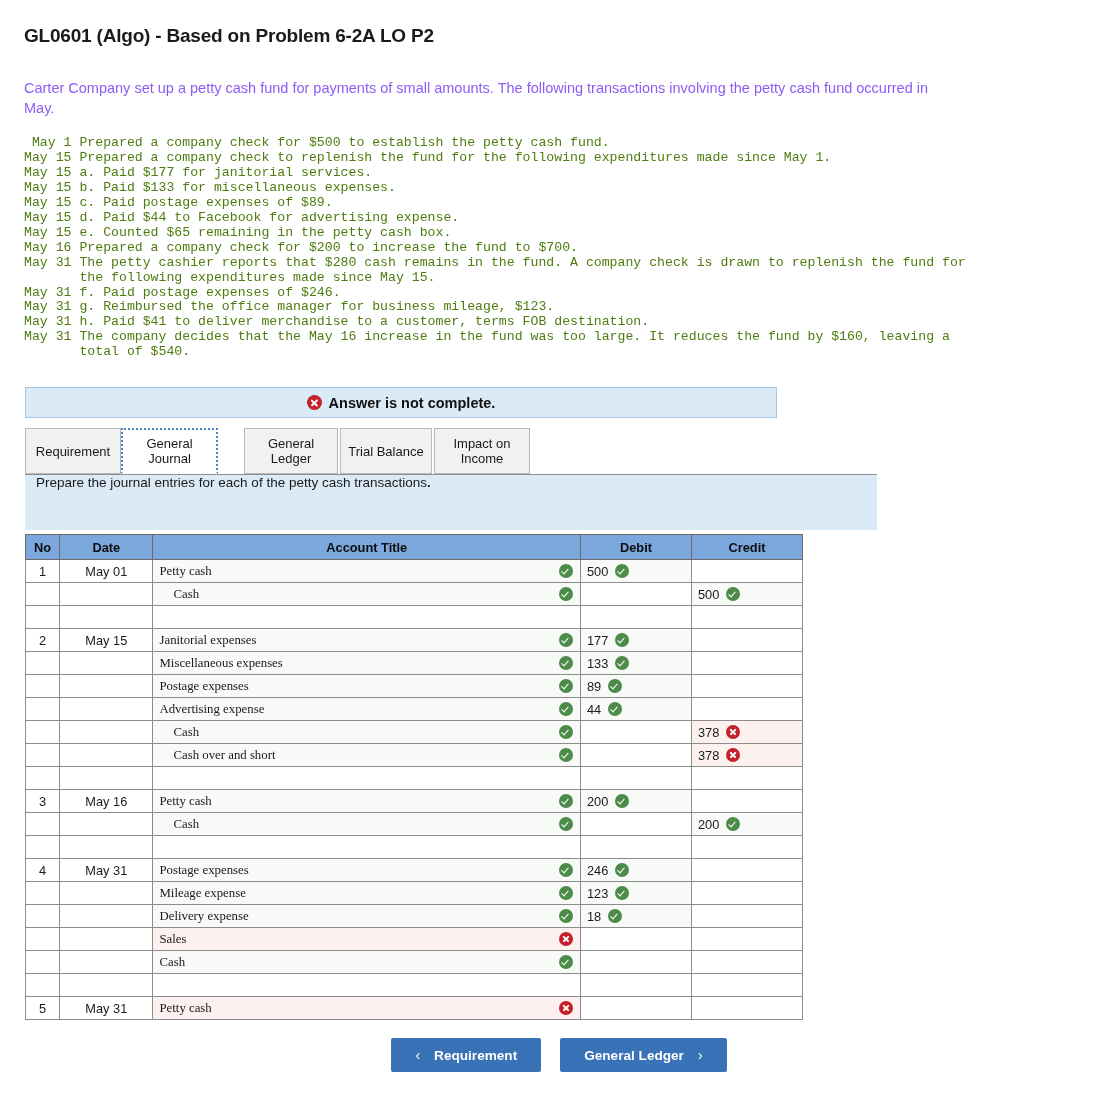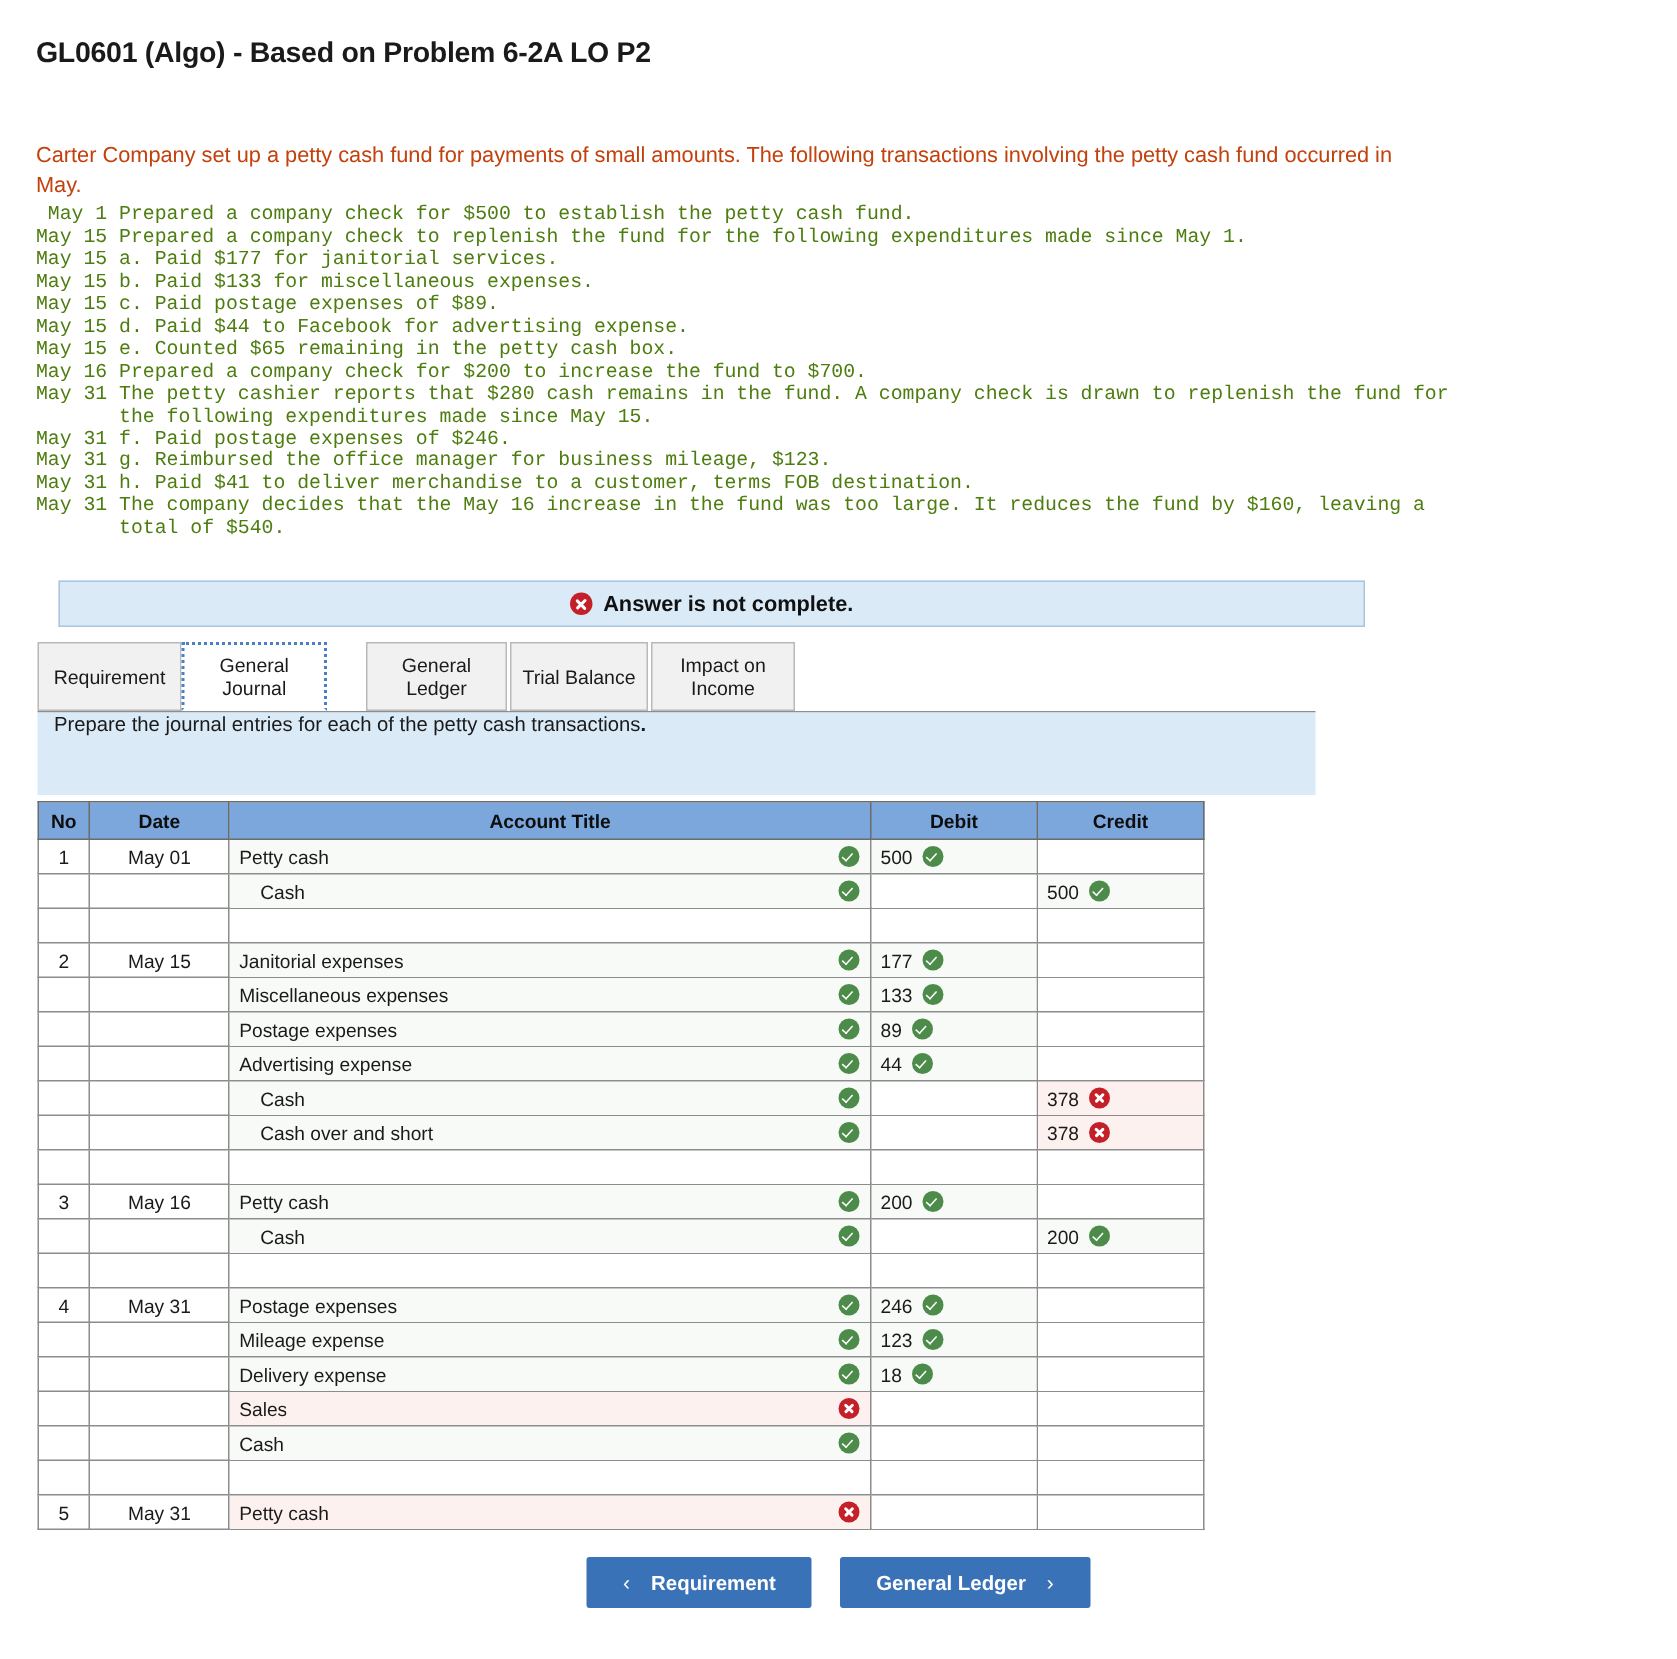--- a/index.html
+++ b/index.html
@@ -31,22 +31,21 @@
     letter-spacing: -0.2px;
     color: #1a1a1a;
   }
   .intro {
     position: absolute;
     left: 24px;
     top: 78px;
     width: 910px;
     font-size: 14.5px;
     line-height: 20px;
-    color: #c2410c;
-    margin-top: 16px;
+    color: #8b5cf6;
   }
 
   
   .txn-block {
     position: absolute;
     left: 24px;
     top: 136px;
     width: 1070px;
     font-family: "Liberation Mono", "DejaVu Sans Mono", monospace;
     font-size: 13.2px;
@@ -54,29 +53,28 @@
     color: #4d7c0f;
     white-space: pre;
   }
   .txn-line { white-space: pre; }
 
   
   .alert-bar {
     position: absolute;
     left: 25px;
     top: 387px;
-    width: 871px;
+    width: 752px;
     height: 31px;
     background: #daeaf7;
     border: 1px solid #a9c6e0;
     box-sizing: border-box;
     display: flex;
     align-items: center;
     justify-content: center;
-    margin-left: 14px;
   }
   .alert-text {
     font-size: 14.5px;
     font-weight: bold;
     color: #111;
     margin-left: 7px;
   }
 
   
   .ic {
@@ -206,21 +204,21 @@
   td.valid   { background: #f7faf6; }
   td.invalid { background: #fdf1f0; }
 
   
   .cell-wrap {
     display: flex;
     align-items: center;
     justify-content: space-between;
     height: 22px;
   }
-  .cell-wrap .txt { overflow: hidden; white-space: nowrap; }
+  .cell-wrap .txt { overflow: hidden; white-space: nowrap; font-family: Liberation Serif, serif; }
   .cell-wrap.right { justify-content: flex-start; gap: 6px; }
   .mark-slot { width: 15px; flex: none; display: flex; align-items: center; justify-content: center; }
 
   .row-spacer td { height: 22px; }
 
   
   .footer {
     position: absolute;
     left: 0;
     top: 1038px;

